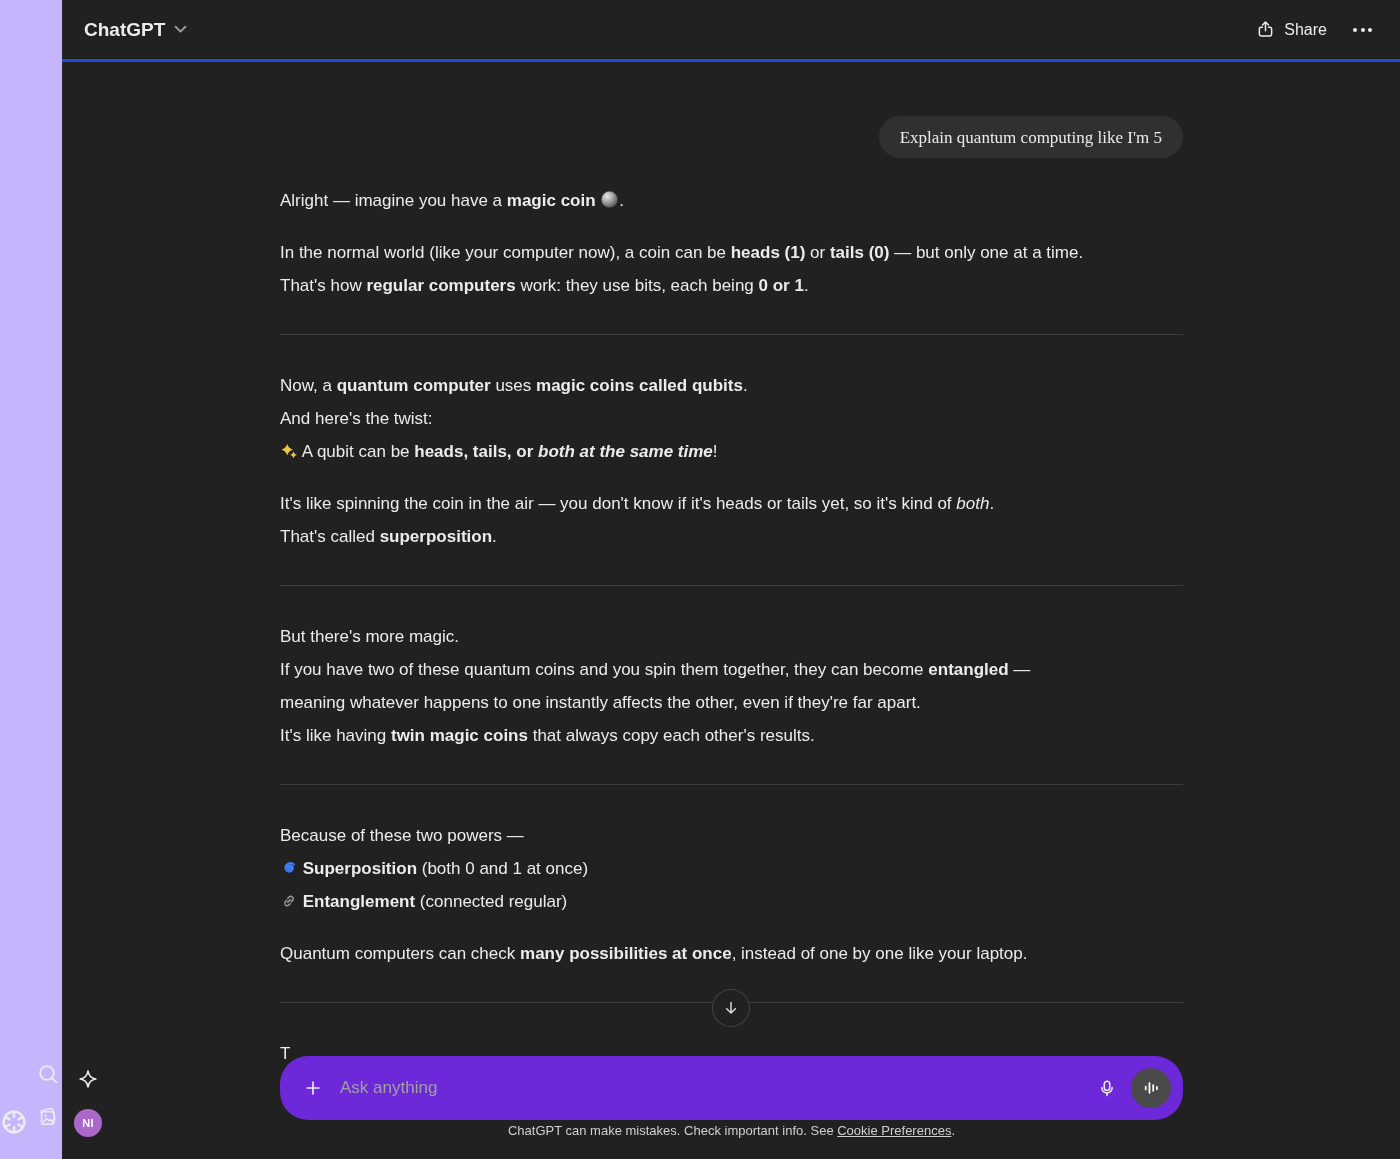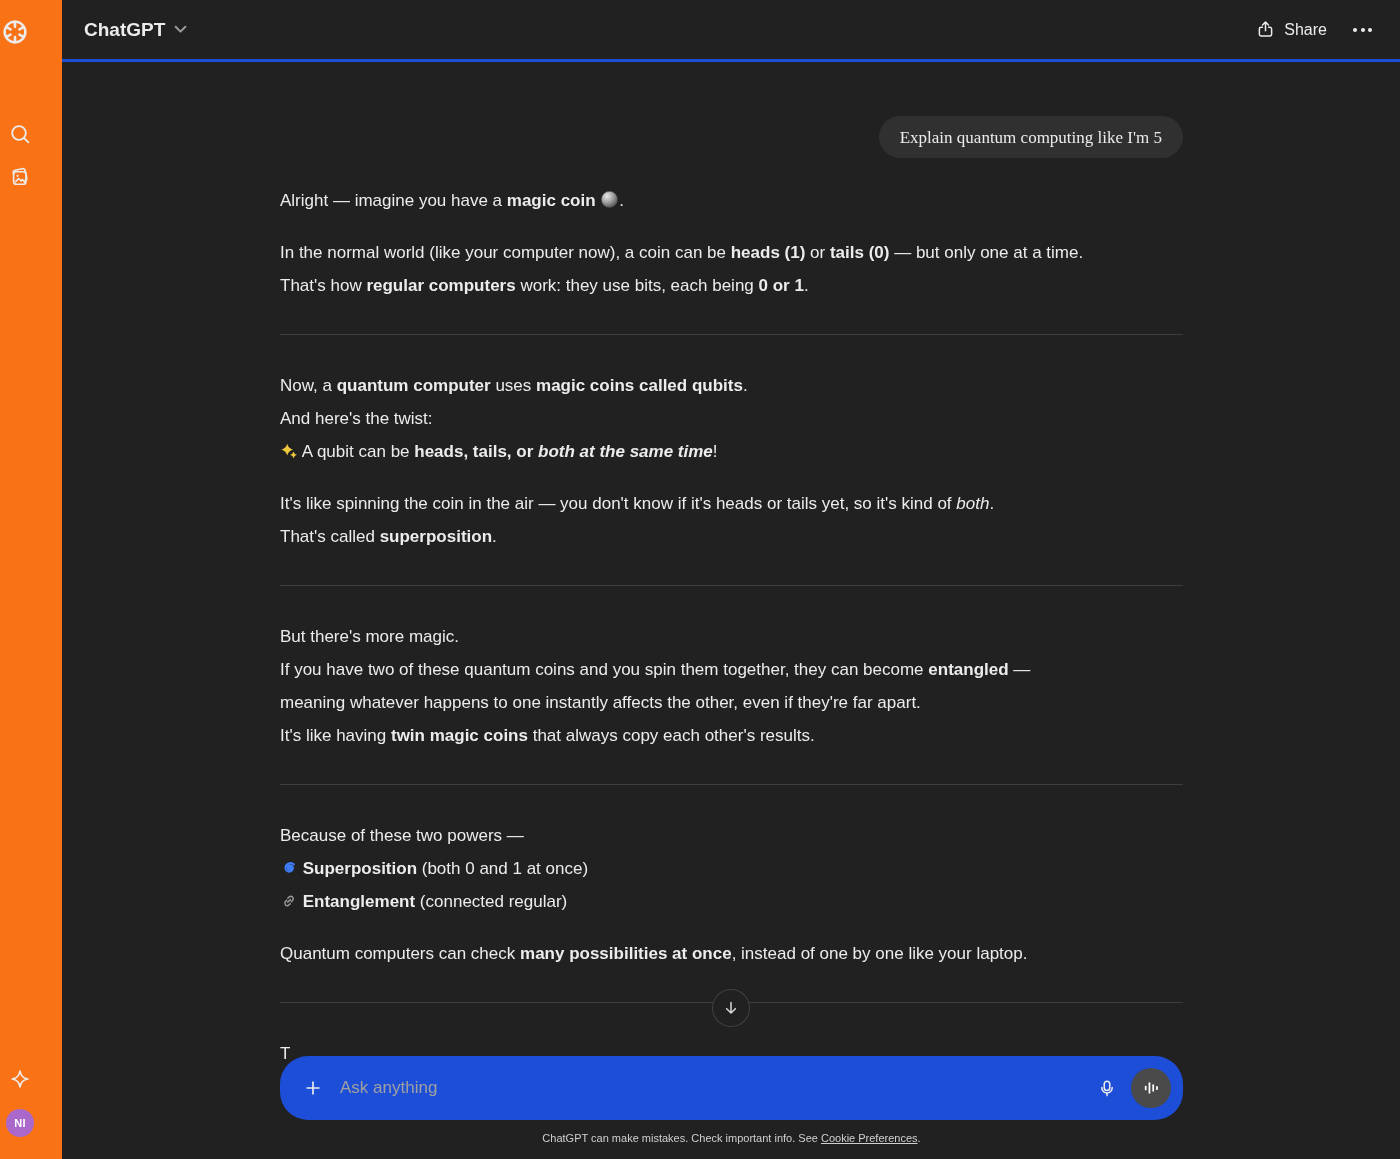--- a/index.html
+++ b/index.html
@@ -7,22 +7,22 @@
   body {
     position:relative; overflow:hidden;
     background:#212121; color:#ececec;
     font-family:"Liberation Sans", sans-serif;
   }
   button { background:none; border:none; color:inherit; font-family:inherit; cursor:pointer; }
 
   
   .sidebar {
     position:absolute; left:0; top:0; bottom:0; width:62px;
-    background:#f97316; z-index:10;
-    display:flex; flex-direction:column; align-items:flex-start;
+    background:#c4b5fd; z-index:10;
+    display:flex; flex-direction:row; align-items:flex-end;
     padding:17px 0 22px;
   }
   .logo-btn { width:30px; height:30px; display:flex; align-items:center; justify-content:center; }
   .nav-btn { width:40px; height:40px; border-radius:10px; display:flex; align-items:center; justify-content:center; }
   .nav-group { display:flex; flex-direction:column; gap:3px; margin-top:24px; }
   .sidebar-bottom { margin-top:auto; display:flex; flex-direction:column; align-items:center; gap:10px; }
   .avatar {
     width:28px; height:28px; border-radius:50%; background:#ab68cb;
     display:flex; align-items:center; justify-content:center;
     font-size:11px; font-weight:700; color:#fff; letter-spacing:.3px;
@@ -63,36 +63,36 @@
   
   .scroll-down-btn {
     position:absolute; left:712px; top:989px; width:38px; height:38px;
     border-radius:50%; background:#212121; border:1px solid rgba(255,255,255,0.15);
     display:flex; align-items:center; justify-content:center; z-index:3;
   }
 
   
   .bottom-area { position:absolute; left:280px; top:1056px; width:903px; z-index:5; }
   .composer {
-    height:64px; background:#1d4ed8; border-radius:28px;
+    height:64px; background:#6d28d9; border-radius:28px;
     display:flex; align-items:center; padding:0 12px 0 14px; position:relative; z-index:2;
   }
   .plus-btn { width:38px; height:38px; border-radius:50%; display:flex; align-items:center; justify-content:center; }
   .ask-input {
     flex:1; background:transparent; border:none; outline:none;
     font-size:17px; color:#ececec; margin-left:8px; font-family:inherit;
   }
   .ask-input::placeholder { color:#a0a0a0; }
   .mic-btn { width:36px; height:36px; display:flex; align-items:center; justify-content:center; border-radius:50%; }
   .voice-btn {
     width:40px; height:40px; margin-left:6px; border-radius:50%;
     background:#4a4a4a; display:flex; align-items:center; justify-content:center;
   }
   .disclaimer {
-    margin-top:12px; text-align:center; font-size:11px; color:#d0d0d0;
+    margin-top:3px; text-align:center; font-size:13px; color:#d0d0d0;
   }
   .disclaimer a { color:#d0d0d0; text-decoration:underline; }
 </style>
 </head>
 <body>
 
 <aside class="sidebar">
   <button class="logo-btn">
     <svg width="28" height="28" viewBox="0 0 24 24" fill="none" stroke="#ececec" stroke-width="2.2" stroke-linecap="round" stroke-linejoin="round">
       <g>

